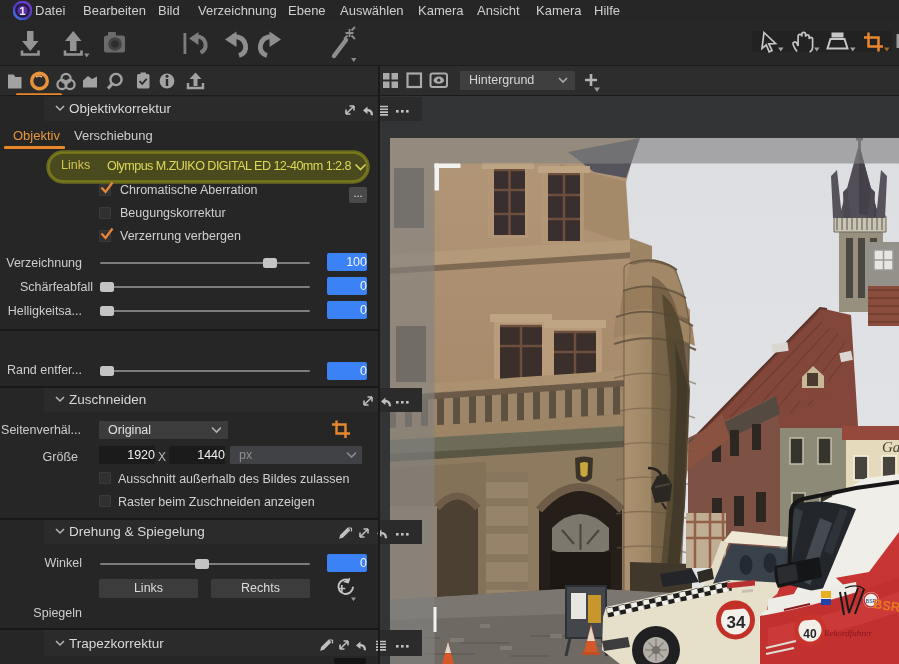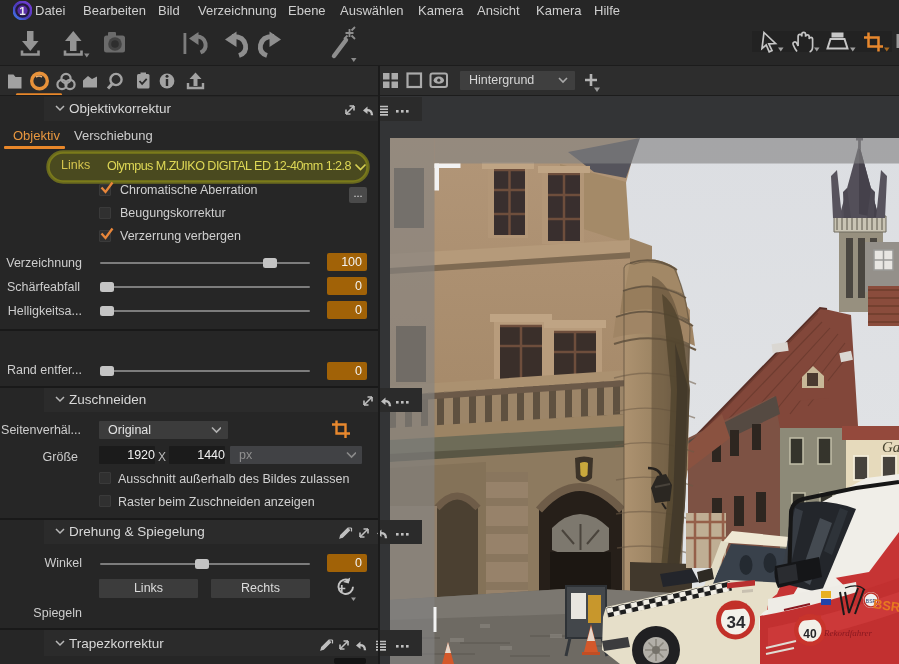--- a/index.html
+++ b/index.html
@@ -17,21 +17,21 @@
 #vdiv{left:378px;top:66px;width:2px;height:598px;background:#1b1b1b;}
 #hdiv1{left:0;top:65px;width:899px;height:1px;background:#1c1c1c;}
 #hdiv2{left:0;top:95px;width:899px;height:1px;background:#1c1c1c;}
 
 #panel{left:0;top:96px;width:378px;height:568px;background:#262626;}
 .sechead{position:absolute;left:0;width:378px;height:24px;background:#2b2b2b;margin-left:44px;}
 .sectitle{position:absolute;left:25px;top:4px;font-size:13.5px;color:#d8d8d8;}
 .chev{position:absolute;left:10px;top:5px;width:12px;height:12px;}
 .divider{position:absolute;left:0;width:378px;height:2px;background:#191919;}
 .lbl{position:absolute;font-size:12.5px;color:#cdcdcd;text-align:right;white-space:nowrap;}
-.valbox{position:absolute;width:40px;height:18px;background:#a16207;border-radius:2px;color:#f2f2f2;font-size:12.5px;text-align:right;line-height:18px;padding-right:5px;box-sizing:border-box;}
+.valbox{position:absolute;width:40px;height:18px;background:#3b82f6;border-radius:2px;color:#f2f2f2;font-size:12.5px;text-align:right;line-height:18px;box-sizing:border-box;}
 .track{position:absolute;height:2px;background:#7d7d7d;border-radius:1px;}
 .thumb{position:absolute;width:14px;height:10px;background:#c4c4c4;border-radius:2.5px;}
 .cb{position:absolute;width:12px;height:12px;background:#303030;border:1px solid #3a3a3a;box-sizing:border-box;border-radius:1px;}
 .cblbl{position:absolute;font-size:12.5px;color:#d0d0d0;white-space:nowrap;}
 .dd{position:absolute;background:#3c3c3c;border-radius:1px;color:#e2e2e2;font-size:12.5px;}
 .ddtext{position:absolute;left:9px;top:2px;}
 .ddchev{position:absolute;width:10px;height:10px;top:4px;}
 .inbox{position:absolute;background:#1b1b1b;border-radius:1px;color:#f0f0f0;font-size:12.5px;text-align:right;}
 .btn{position:absolute;height:19px;background:#3c3c3c;border-radius:1px;color:#dcdcdc;font-size:12.5px;text-align:center;line-height:19px;}
 .hicons{position:absolute;top:4px;height:14px;}
@@ -567,21 +567,21 @@
 <div class="cb" style="left:99px;top:133.5px"></div>
 <svg class="abs" style="left:99px;top:130px" width="16" height="16">
       <path d="M2.5 7.5 l4 4.5 l7 -9.5" stroke="#e8863a" stroke-width="2.3" fill="none"></path>
     </svg>
 <span class="cblbl" style="left:120px;top:133px">Verzerrung verbergen</span>
 
 <span class="lbl" style="left:0px;top:160px;width:82px">Verzeichnung</span>
 <div class="track" style="left:100px;top:165.5px;width:210px"></div>
 <div class="thumb" style="left:263px;top:161.5px"></div>
 <div class="valbox" style="left:327px;top:157px">100</div>
-<span class="lbl" style="left:0px;top:184px;width:80px">Schärfeabfall</span>
+<span class="lbl" style="left:0px;top:184px;width:93px">Schärfeabfall</span>
 <div class="track" style="left:100px;top:189.5px;width:210px"></div>
 <div class="thumb" style="left:100px;top:185.5px"></div>
 <div class="valbox" style="left:327px;top:181px">0</div>
 <span class="lbl" style="left:0px;top:208px;width:82px">Helligkeitsa...</span>
 <div class="track" style="left:100px;top:213.5px;width:210px"></div>
 <div class="thumb" style="left:100px;top:209.5px"></div>
 <div class="valbox" style="left:327px;top:205px">0</div>
 <div class="divider" style="top:233px"></div>
 
 <span class="lbl" style="left:0px;top:267px;width:82px">Rand entfer...</span>

